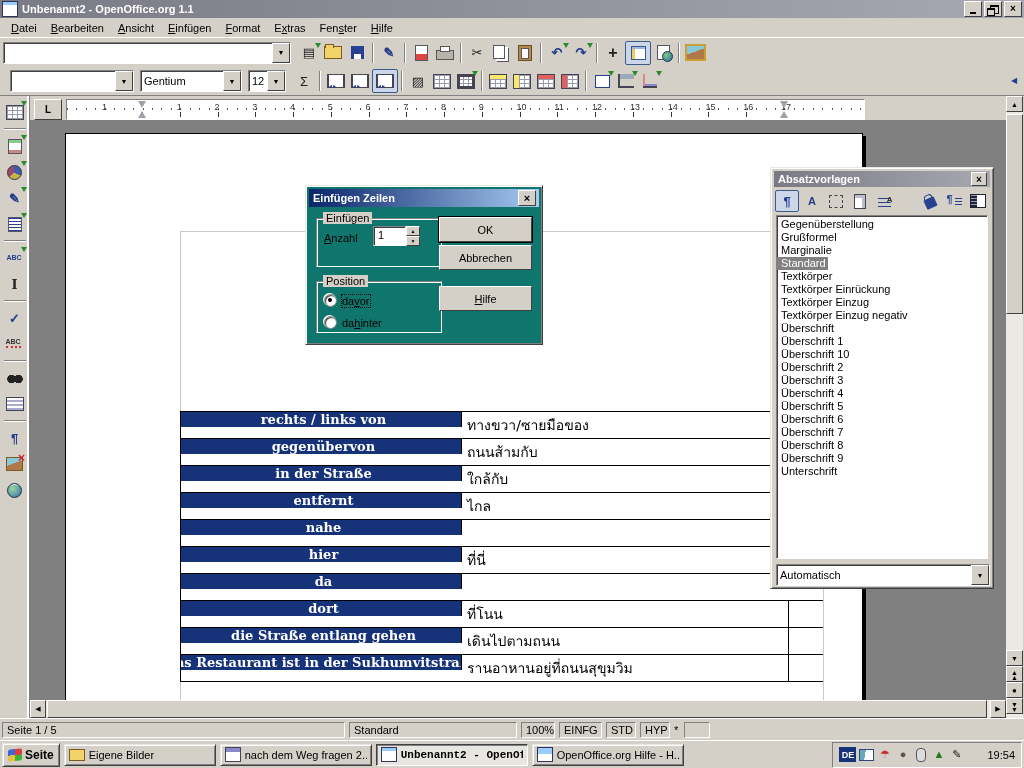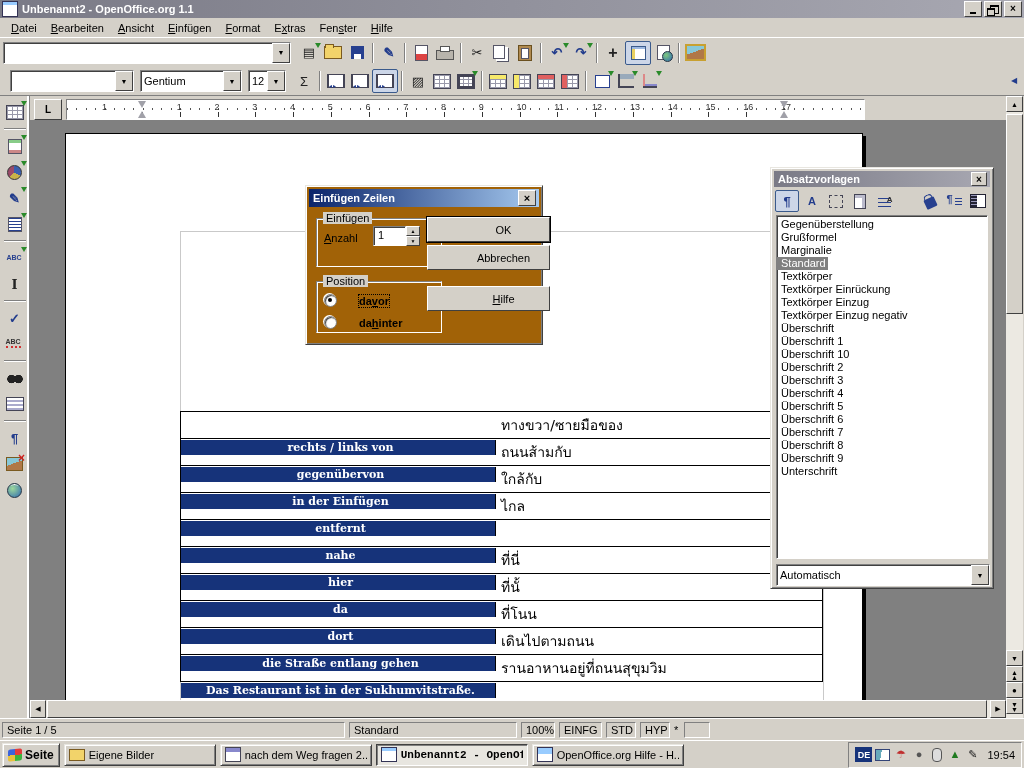--- a/index.html
+++ b/index.html
@@ -109,45 +109,45 @@
   .mmark{position:absolute;top:0px;width:9px;height:19px;}
   .mmark::before{content:"";position:absolute;left:0;top:1px;border:4px solid transparent;border-top:7px solid #a0a0a8;}
   .mmark::after{content:"";position:absolute;left:0;bottom:1px;border:4px solid transparent;border-bottom:7px solid #a0a0a8;}
   
   .docview{position:absolute;left:30px;top:120px;width:976px;height:580px;background:#808080;overflow:hidden;}
   .page{position:absolute;left:35px;top:13px;width:796px;height:580px;background:#fff;border:1px solid #000;box-shadow:3px 3px 0 #000;}
   .tbound{position:absolute;left:114px;top:97px;width:642px;height:475px;border:1px solid #c9c9c9;}
   .doctable{position:absolute;left:114px;top:277px;width:642px;border-top:1px solid #000;border-left:1px solid #000;}
   .trow{display:flex;height:26px;border-bottom:1px solid #000;}
   .tcell{box-sizing:border-box;border-right:1px solid #000;display:flex;align-items:center;padding-left:5px;overflow:hidden;white-space:nowrap;}
-  .tcell.de{width:315px;font-family:"DejaVu Serif","Liberation Serif",serif;font-size:11px;margin-top:28px;}
+  .tcell.de{width:281px;font-family:"DejaVu Serif","Liberation Serif",serif;font-size:13px;}
   .tcell.th{width:327px;font-family:"DejaVu Sans","Liberation Sans",sans-serif;font-size:14px;}
   
   .vscroll{position:absolute;right:1px;top:96px;width:17px;height:622px;background:#ece9e2;}
   .sbtn{position:absolute;left:0;width:17px;height:16px;display:flex;align-items:center;justify-content:center;font-size:7px;box-sizing:border-box;}
   .vthumb{position:absolute;left:0;top:18px;width:17px;height:200px;box-sizing:border-box;}
   .hscroll{position:absolute;left:30px;top:700px;width:976px;height:18px;background:#ece9e2;}
   .hbtn{position:absolute;top:0;width:16px;height:18px;display:flex;align-items:center;justify-content:center;font-size:7px;box-sizing:border-box;}
   .hthumb{position:absolute;left:17px;top:0;width:940px;height:18px;box-sizing:border-box;}
   
   .statusbar{position:absolute;left:0;top:718px;width:1024px;height:22px;border-top:1px solid #fff;display:block;}
   .scell{position:absolute;top:3px;height:16px;border:1px solid;border-color:#808080 #fff #fff #808080;display:flex;align-items:center;padding:0 4px;box-sizing:border-box;white-space:nowrap;}
   
-  .dialog{position:absolute;left:305px;top:185px;width:236px;height:158px;background:#a16207;border:1px solid;border-color:#e8e6e0 #404040 #404040 #e8e6e0;box-shadow:inset 1px 1px 0 #fff,inset -1px -1px 0 #808080;}
+  .dialog{position:absolute;left:305px;top:185px;width:236px;height:158px;background:#0f766e;border:1px solid;border-color:#e8e6e0 #404040 #404040 #e8e6e0;box-shadow:inset 1px 1px 0 #fff,inset -1px -1px 0 #808080;}
   .dtitle{position:absolute;left:3px;top:3px;right:3px;height:18px;background:linear-gradient(90deg,#0a246a,#a6caf0);display:flex;align-items:center;color:#fff;font-weight:bold;padding-left:4px;box-sizing:border-box;}
   .dclose{margin-left:auto;margin-right:3px;width:16px;height:14px;display:flex;align-items:center;justify-content:center;font-size:11px;font-weight:bold;color:#000;}
   .group{position:absolute;border:1px solid;border-color:#808080 #fff #fff #808080;box-shadow:inset 1px 1px 0 #fff;}
   .group .glabel{position:absolute;top:-7px;left:6px;background:#d4d0c8;padding:0 3px;}
-  .dbtn{position:absolute;left:121px;width:91px;height:23px;display:flex;align-items:center;justify-content:center;padding-left:30px;}
+  .dbtn{position:absolute;left:133px;width:91px;height:23px;display:flex;align-items:center;justify-content:center;}
   .default{outline:1px solid #000;}
   .spin{position:absolute;left:67px;top:40px;width:48px;height:20px;display:flex;}
   .spin .sval{width:33px;background:#fff;border:1px solid;border-color:#808080 #fff #fff #808080;box-shadow:inset 1px 1px 0 #404040;padding:2px 0 0 4px;box-sizing:border-box;}
   .spin .sbuttons{display:flex;flex-direction:column;width:14px;}
   .spin .sbuttons span{flex:1;display:flex;align-items:center;justify-content:center;font-size:5px;}
-  .radiorow{position:absolute;left:18px;display:flex;align-items:center;gap:22px;height:13px;font-weight:bold;}
+  .radiorow{position:absolute;left:18px;display:flex;align-items:center;gap:5px;height:13px;}
   .radio{width:11px;height:11px;border-radius:50%;background:#fff;border:1px solid #808080;box-shadow:inset 1px 1px 1px #404040, -1px -1px 0 #fff;position:relative;}
   .radio.on::after{content:"";position:absolute;left:3px;top:3px;width:4px;height:4px;border-radius:50%;background:#000;}
   .rlabel.focus{outline:1px dotted #000;}
   
   .stylist{position:absolute;left:770px;top:167px;width:222px;height:420px;background:#d4d0c8;border:1px solid;border-color:#e8e6e0 #404040 #404040 #e8e6e0;box-shadow:inset 1px 1px 0 #fff,inset -1px -1px 0 #808080;}
   .stitle{position:absolute;left:3px;top:3px;right:3px;height:16px;background:linear-gradient(90deg,#7a7a86,#a8a8b2);display:flex;align-items:center;color:#fff;font-weight:bold;padding-left:4px;box-sizing:border-box;}
   .stools{position:absolute;left:4px;top:22px;right:4px;height:22px;display:flex;align-items:center;gap:2px;}
   .stools .tb{width:22px;height:20px;display:flex;align-items:center;justify-content:center;}
   .stools .gap{flex:1;}
   .stylelist{position:absolute;left:5px;top:47px;width:212px;height:344px;background:#fff;border:1px solid;border-color:#808080 #fff #fff #808080;box-shadow:inset 1px 1px 0 #404040;overflow:hidden;padding-top:2px;box-sizing:border-box;}
@@ -162,21 +162,21 @@
   .ti{width:14px;height:13px;flex:none;}
   .ti-folder{background:#f2d36a;border:1px solid #7a5a20;height:10px;}
   .ti-presentation{background:#fff;border:1px solid #445;box-shadow:inset 0 4px 0 #88c;}
   .ti-writer-document{background:#fff;border:1px solid #335;box-shadow:inset 0 3px 0 #9cf;}
   .ti-help{background:linear-gradient(180deg,#9cf 50%,#fff 50%);border:1px solid #335;}
   .tray{margin-left:auto;height:24px;border:1px solid;border-color:#808080 #fff #fff #808080;display:flex;align-items:center;gap:3px;padding:0 6px;}
   .trayico{width:15px;height:14px;display:flex;align-items:center;justify-content:center;font-size:11px;line-height:1;}
   .de{background:#16337a;color:#fff;font-size:9px;font-weight:bold;width:17px;height:15px;display:flex;align-items:center;justify-content:center;}
   .ooglyph{width:14px;height:10px;background:linear-gradient(100deg,#6ab 40%,#fff 40%);border:1px solid #347;}
   .mouseico{width:8px;height:12px;border-radius:4px;background:#ddd;border:1px solid #555;}
-  .clock{margin-left:4px;font-size:11px;}
+  .clock{margin-left:20px;font-size:11px;}
 </style>
 </head>
 <body>
 
 <div id="screen">
 
   <div class="titlebar">
     <span class="appico"></span>
     <span class="title">Unbenannt2 - OpenOffice.org 1.1</span>
     <span class="wbtns">
@@ -386,37 +386,36 @@
       <div class="doctable" id="doctable">
           <div class="trow">
             <div class="tcell de">rechts / links von</div>
             <div class="tcell th">ทางขวา/ซายมือของ</div>
           </div>
           <div class="trow">
             <div class="tcell de">gegenübervon</div>
             <div class="tcell th">ถนนส้ามกับ</div>
           </div>
           <div class="trow">
-            <div class="tcell de">in der Einfügen</div>
+            <div class="tcell de">in der Straße</div>
             <div class="tcell th">ใกล้กับ</div>
           </div>
           <div class="trow">
             <div class="tcell de">entfernt</div>
             <div class="tcell th">ไกล</div>
           </div>
           <div class="trow">
             <div class="tcell de">nahe</div>
           </div>
           <div class="trow">
             <div class="tcell de">hier</div>
             <div class="tcell th">ที่นี่</div>
           </div>
           <div class="trow">
             <div class="tcell de">da</div>
-            <div class="tcell th">ที่นั้</div>
           </div>
           <div class="trow">
             <div class="tcell de">dort</div>
             <div class="tcell th">ที่โนน</div>
           </div>
           <div class="trow">
             <div class="tcell de">die Straße entlang gehen</div>
             <div class="tcell th">เดินไปตามถนน</div>
           </div>
           <div class="trow">

